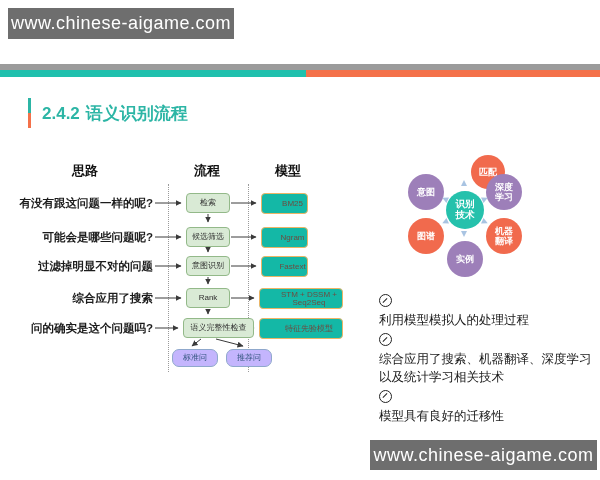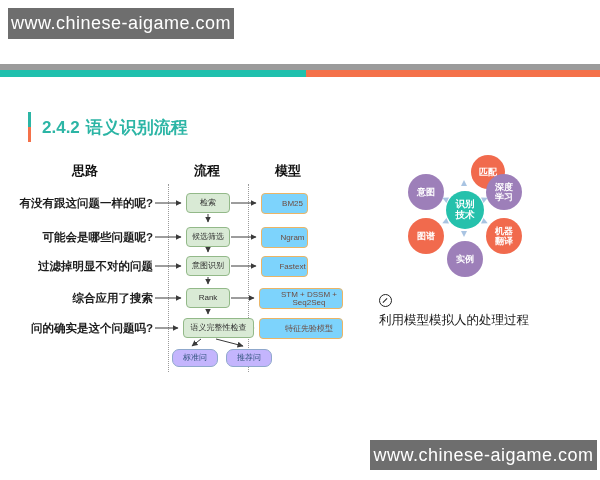--- a/index.html
+++ b/index.html
@@ -13,21 +13,21 @@
     display:flex; align-items:center; justify-content:center;
     font-size:18px; letter-spacing:.5px;
   }
   .banner-top    { left:8px;   top:8px;   width:226px; height:31px; }
   .banner-bottom { left:370px; top:440px; width:227px; height:30px; }
 
   .stripe-gray   { position:absolute; left:0;     top:64px; width:600px; height:6px; background:#9b9b9b; }
   .stripe-teal   { position:absolute; left:0;     top:70px; width:306px; height:7px; background:#1fc0ad; }
   .stripe-orange { position:absolute; left:306px; top:70px; width:294px; height:7px; background:#f4714a; }
 
-  .title-block { position:absolute; left:28px; top:98px; display:flex; align-items:center;margin-top:14px; }
+  .title-block { position:absolute; left:28px; top:98px; display:flex; align-items:center; }
   .title-bar   { width:3px; height:30px; background:linear-gradient(#2cb5a5 0 50%, #f4714a 50% 100%); }
   .title-text  { margin-left:11px; color:#2cb5a5; font-weight:bold; font-size:17px; white-space:nowrap; }
   .title-text .num { margin-right:6px; }
 
   .colh { position:absolute; top:162px; font-size:13px; font-weight:700; color:#111; }
   .colh-1 { left:72px; }  .colh-2 { left:194px; }  .colh-3 { left:275px; }
 
   .vsep { position:absolute; top:184px; height:188px; width:0; border-left:1px dotted #9a9a9a; }
   .vsep-1 { left:168px; }  .vsep-2 { left:248px; }
 
@@ -41,21 +41,21 @@
 
   .pbox, .mbox, .obox {
     position:absolute; box-sizing:border-box; border-radius:4px;
     display:flex; align-items:center; justify-content:center;
     font-size:8px; text-align:center; line-height:1;
   }
   .pbox { left:186px; width:44px; height:20px; background:#d9ead5; border:1px solid #93b989; color:#2f2f2f; }
   .p1 { top:193px; } .p2 { top:227px; } .p3 { top:256px; } .p4 { top:288px; }
   .p5 { top:318px; left:183px; width:71px; }
 
-  .mbox { left:261px; width:47px; height:21px; background:#7dd3fc; border:1px solid #ebb566; color:#6d4c41;padding-left:16px; }
+  .mbox { left:261px; width:47px; height:21px; background:#14b8a6; border:1px solid #ebb566; color:#6d4c41;padding-left:16px; }
   .m1 { top:193px; } .m2 { top:227px; } .m3 { top:256px; }
   .m4 { top:288px; left:259px; width:84px; }
   .m5 { top:318px; left:259px; width:84px; }
 
   .obox { top:349px; width:46px; height:18px; background:#c4b5fd; border:1px solid #8fa8cc; border-radius:7px; color:#33557f; }
   .o1 { left:172px; } .o2 { left:226px; }
 
   .petal {
     position:absolute; border-radius:50%; color:#fff;
     display:flex; align-items:center; justify-content:center;
@@ -201,15 +201,23 @@
 <div class="tri tri-tl"></div>
 <div class="tri tri-tr"></div>
 <div class="tri tri-bl"></div>
 <div class="tri tri-br"></div>
 
 <div class="notes">
   <div class="note">
     <span class="mark"></span>
     <span>利用模型模拟人的处理过程</span>
   </div>
+  <div class="note">
+    <span class="mark"></span>
+    <span>综合应用了搜索、机器翻译、深度学习以及统计学习相关技术</span>
+  </div>
+  <div class="note">
+    <span class="mark"></span>
+    <span>模型具有良好的迁移性</span>
+  </div>
 </div>
 
 <div class="banner banner-bottom">www.chinese-aigame.com</div>
 
 </body></html>

